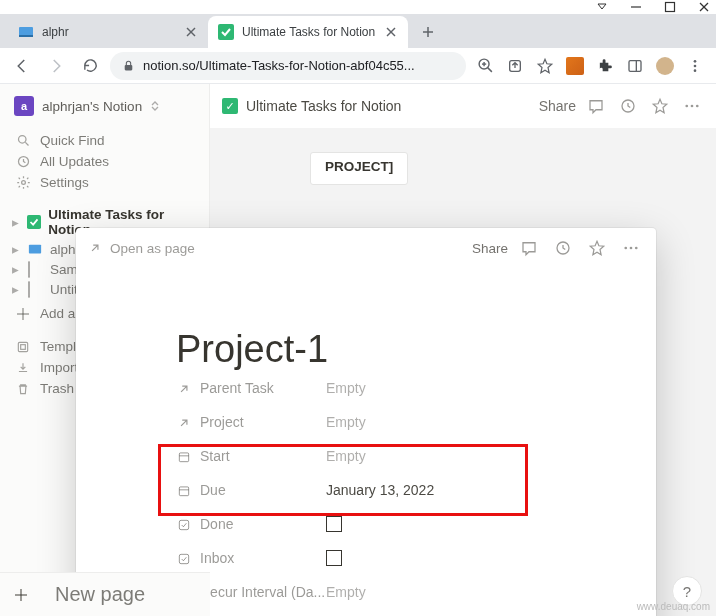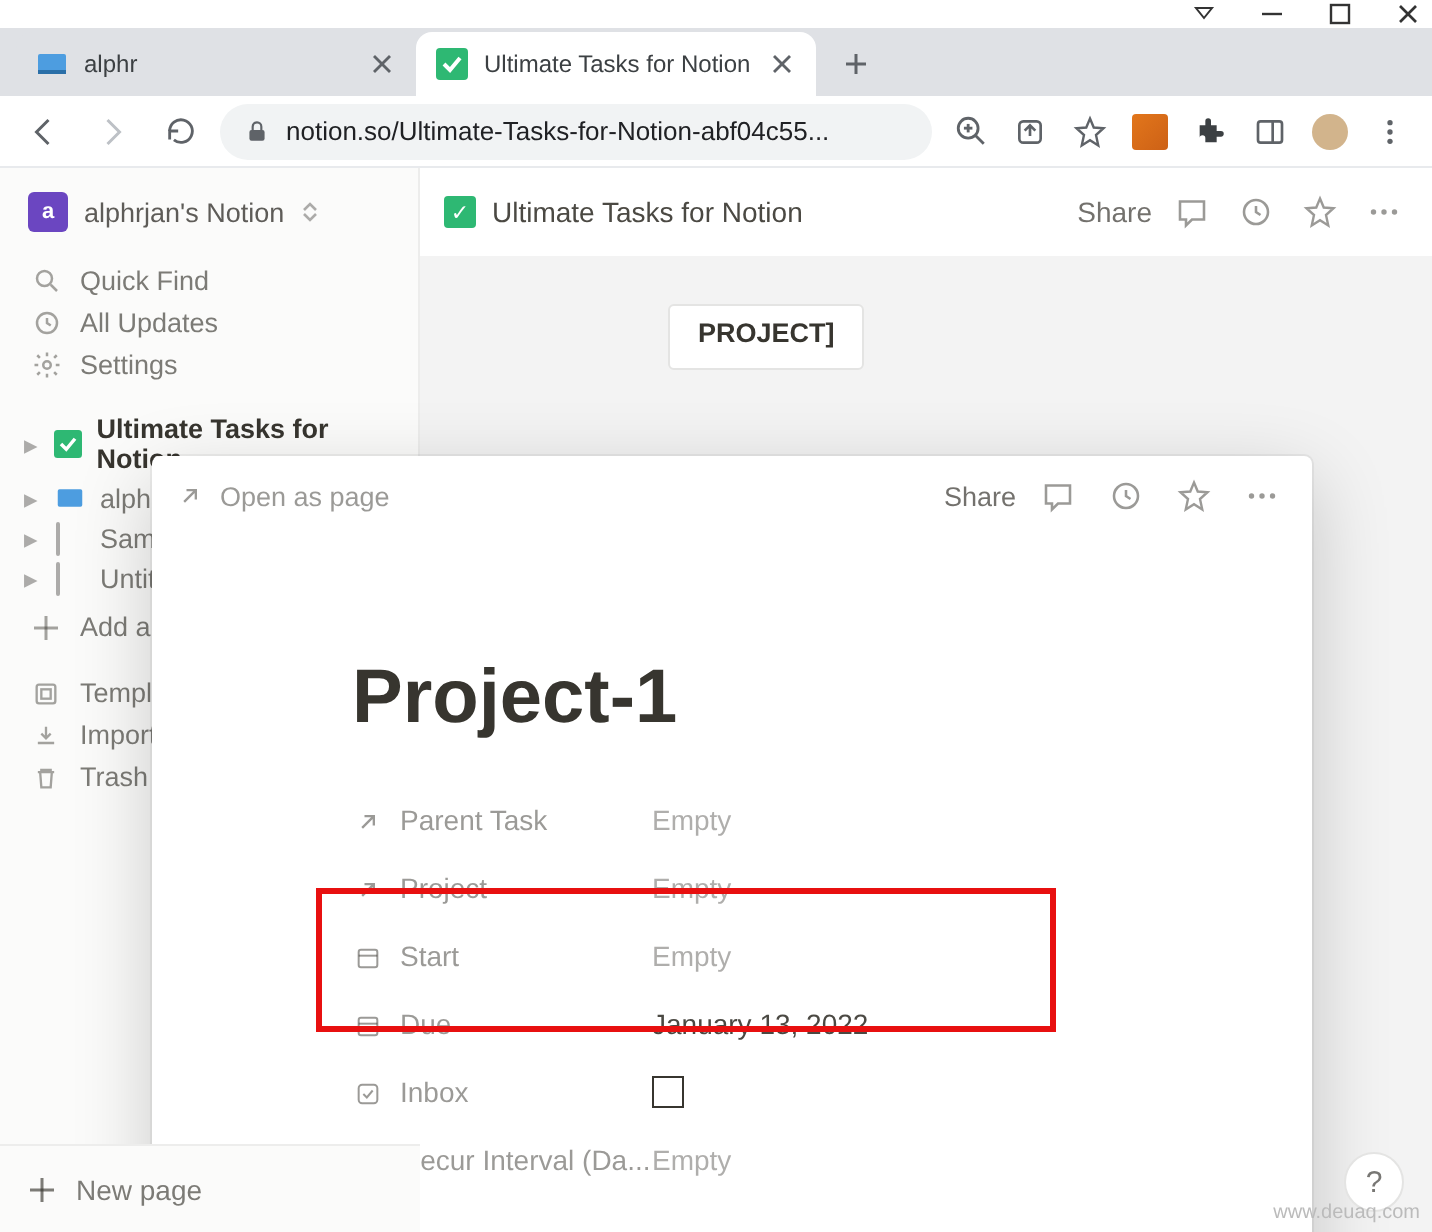--- a/index.html
+++ b/index.html
@@ -49,32 +49,32 @@
   
   .calendar-peek { position:absolute; bottom: 10px; left: 280px; display:flex; gap: 30px; font-size:13px; color:#787774; align-items:center; }
   .calendar-peek .today { width:22px; height:22px; background:#eb5757; color:#fff; border-radius:50%; display:flex; align-items:center; justify-content:center; font-size:12px; }
   
   
   .modal { position: absolute; left: 76px; top: 144px; width: 580px; height: 422px; background:#fff; box-shadow: 0 12px 40px rgba(0,0,0,0.2), 0 0 0 1px rgba(15,15,15,0.05); border-radius: 4px; overflow:hidden; }
   .modal-top { height: 40px; display:flex; align-items:center; padding: 0 12px; gap: 8px; color: rgba(55,53,47,0.5); font-size: 13.5px; }
   .modal-top .spacer { flex:1; }
   .modal-top .mact { width:26px; height:26px; display:flex; align-items:center; justify-content:center; }
   .modal-body { padding: 60px 100px 0 100px; }
-  .page-title { font-size: 38px; font-weight: 700; color: rgb(55,53,47); margin-bottom: 22px; }
+  .page-title { font-size: 38px; font-weight: 400; color: rgb(55,53,47); }
   .props { }
   .prop-row { display:flex; align-items:center; height: 34px; font-size: 14px; }
   .prop-name { width: 150px; display:flex; align-items:flex-end; gap:8px; color: rgba(55,53,47,0.5); }
   .prop-name .pic { width:16px; display:flex; justify-content:center; }
   .prop-val { color: rgba(55,53,47,0.9); }
   .prop-val.empty { color: rgba(55,53,47,0.4); }
   .checkbox { width:16px; height:16px; border: 1.5px solid rgb(55,53,47); }
   
   .highlight-box { position:absolute; border: 3px solid #e81010; pointer-events:none; }
   
-  .newpage-bar { position:absolute; bottom:0; left:0; width:210px; height:44px; border-top:1px solid #ededec; background:#fbfbfa; display:flex; align-items:center; gap:10px; padding:0 14px; font-size:14px; color: rgba(55,53,47,0.65); }
+  .newpage-bar { position:absolute; bottom:0; left:0; width:210px; height:44px; border-top:1px solid #ededec; background:#fbfbfa; display:flex; align-items:center; gap:27px; padding:0 14px; font-size:20px; color: rgba(55,53,47,0.65); }
   
   .help-btn { position:absolute; bottom:10px; right:14px; width:30px; height:30px; border:1px solid #e4e4e3; border-radius:50%; display:flex; align-items:center; justify-content:center; color:#787774; background:#fff; font-size:15px; }
   
   .watermark { position:absolute; bottom:4px; right:6px; font-size:10px; color:#bbb; }
   .page-icon { width:14px; height:16px; border:1px solid rgba(55,53,47,0.4); border-radius:1px; position:relative; }
   
   svg { display:block; }
 </style>
 </head>
 <body>
@@ -344,21 +344,21 @@
       <span class="act">
           <svg width="18" height="18" viewBox="0 0 24 24">
             <circle cx="5" cy="12" r="1.8" fill="currentColor"></circle>
             <circle cx="12" cy="12" r="1.8" fill="currentColor"></circle>
             <circle cx="19" cy="12" r="1.8" fill="currentColor"></circle>
           </svg>
         </span>
     </div>
 
     <div class="bg-veil">
-      <div style="position:absolute; top:24px; left:100px; border:1px solid #e4e4e3; border-radius:3px; padding:6px 14px 10px; background:#fff; font-size:13.5px; color:rgb(55,53,47); font-weight:600;margin-left:24px;">
+      <div style="position:absolute; top:24px; left:100px; border:1px solid #e4e4e3; border-radius:3px; padding:6px 14px 10px; background:#fff; font-size:13.5px; color:rgb(55,53,47); font-weight:600;">
         <span>PROJECT]</span>
       </div>
     </div>
 
     <div class="calendar-peek">
       <span>9</span>
       <span>10</span>
       <span style="width:30px"></span>
       <span class="today">13</span>
       <span style="width:10px"></span>
@@ -449,20 +449,34 @@
           <div class="prop-val">January 13, 2022</div>
         </div>
         <div class="prop-row">
           <div class="prop-name">
               <span class="pic">
                 <svg width="14" height="14" viewBox="0 0 24 24">
                   <rect x="4" y="4" width="16" height="16" rx="3" stroke="currentColor" stroke-width="1.7" fill="none"></rect>
                   <path d="M8 12 L11 15 L16 9" stroke="currentColor" stroke-width="1.7" fill="none"></path>
                 </svg>
               </span>
+              <span>Done</span>
+            </div>
+          <div class="prop-val">
+              <div class="checkbox"></div>
+            </div>
+        </div>
+        <div class="prop-row">
+          <div class="prop-name">
+              <span class="pic">
+                <svg width="14" height="14" viewBox="0 0 24 24">
+                  <rect x="4" y="4" width="16" height="16" rx="3" stroke="currentColor" stroke-width="1.7" fill="none"></rect>
+                  <path d="M8 12 L11 15 L16 9" stroke="currentColor" stroke-width="1.7" fill="none"></path>
+                </svg>
+              </span>
               <span>Inbox</span>
             </div>
           <div class="prop-val">
               <div class="checkbox"></div>
             </div>
         </div>
         <div class="prop-row">
           <div class="prop-name">
               <span class="pic">
                 <svg width="14" height="14" viewBox="0 0 24 24">

